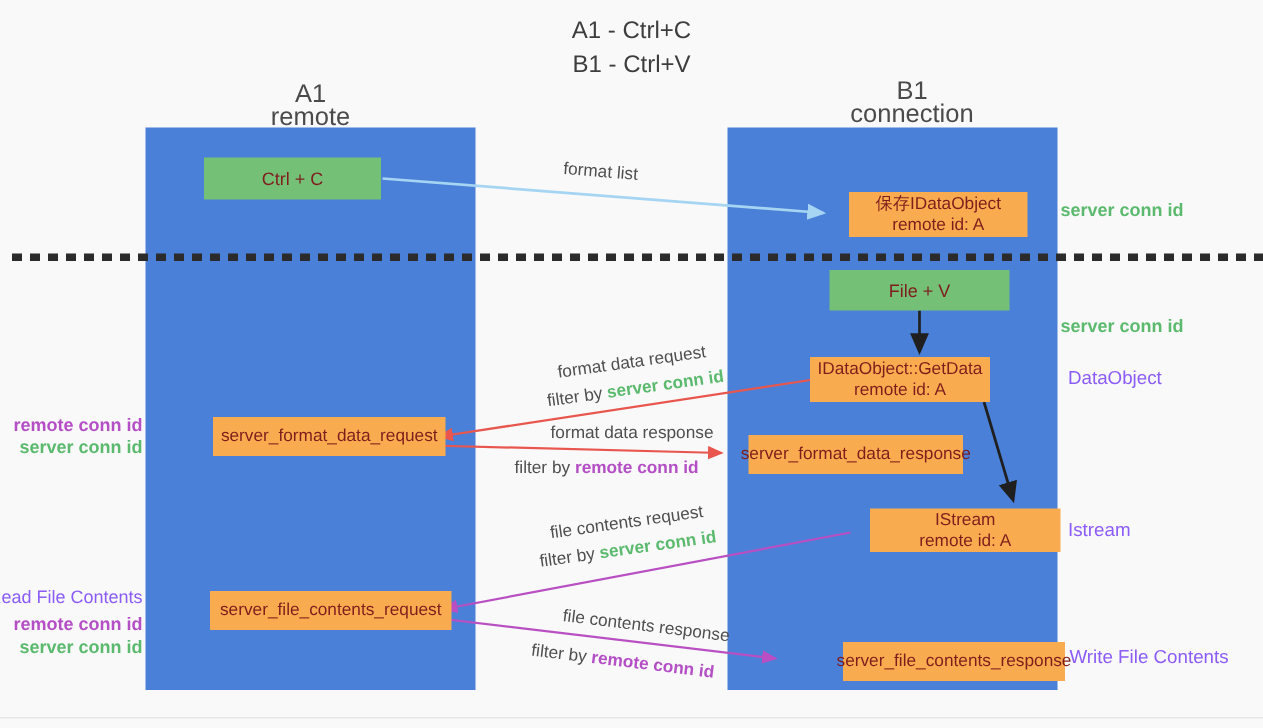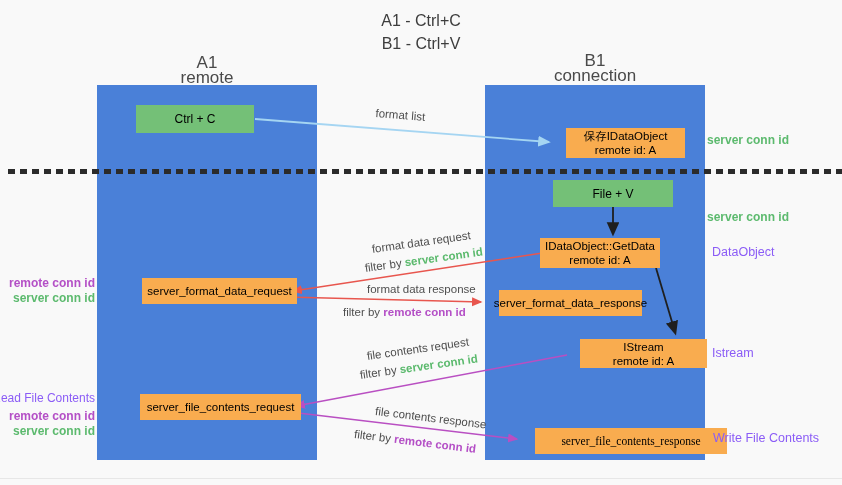--- a/index.html
+++ b/index.html
@@ -6,21 +6,21 @@
   body{font-family:"Liberation Sans","DejaVu Sans",sans-serif;background:#f9f9f9;}
   #canvas{position:relative;width:842px;height:485px;background:#f9f9f9;overflow:hidden;}
 
   .title{position:absolute;top:9px;left:0;width:100%;text-align:center;
          font-size:16px;line-height:23px;color:#3d3d3d;}
 
   .col-header{position:absolute;text-align:center;font-size:17px;line-height:14.5px;color:#4a4a4a;}
   .lifeline{position:absolute;background:#4a80d8;}
 
   .node{position:absolute;display:flex;flex-direction:column;align-items:center;justify-content:center;
-        color:#000000;text-align:center;white-space:nowrap;}
+        color:#7f1d1d;text-align:center;white-space:nowrap;}
   .green-node{background:#74c077;font-size:12px;}
   .orange-node{background:#f9ac4f;font-size:11.5px;line-height:14px;margin-left:12px;}
 
   .lbl{position:absolute;font-size:11.5px;color:#4f4f4f;white-space:nowrap;transform-origin:left top;}
   .rot-up{transform:rotate(-8deg);}
   .rot-dn{transform:rotate(7deg);}
   .rot-sl{transform:rotate(4.5deg);}
   .green-t{color:#5cba6e;font-weight:bold;}
   .purple-t{color:#b44fc6;font-weight:bold;}
   .side{position:absolute;font-size:12px;white-space:nowrap;}
@@ -40,21 +40,21 @@
 
   <div class="title">
     <div>A1 - Ctrl+C</div>
     <div>B1 - Ctrl+V</div>
   </div>
 
   <div class="col-header" style="left:97px;top:56px;width:220px;">
     <div>A1</div>
     <div>remote</div>
   </div>
-  <div class="col-header" style="left:485px;top:54px;width:220px;">
+  <div class="col-header" style="left:498px;top:54px;width:220px;">
     <div>B1</div>
     <div>connection</div>
   </div>
 
   <div class="lifeline" style="left:97px;top:85px;width:220px;height:375px;"></div>
   <div class="lifeline" style="left:485px;top:85px;width:220px;height:375px;"></div>
 
   <div class="dotted-line"></div>
   <div class="bottom-edge"></div>
 
@@ -110,21 +110,21 @@
 
   <div class="node orange-node" style="left:568px;top:339px;width:127px;height:29px;">
     <span>IStream</span>
     <span>remote id: A</span>
   </div>
 
   <div class="node orange-node" style="left:128px;top:394px;width:161px;height:26px;text-align:right;">
     <span>server_file_contents_request</span>
   </div>
 
-  <div class="node orange-node" style="left:523px;top:428px;width:192px;height:26px;font-family:Liberation Serif, serif;">
+  <div class="node orange-node" style="left:550px;top:428px;width:148px;height:26px;">
     <span>server_file_contents_response</span>
   </div>
 
   <div class="lbl rot-sl" style="left:376px;top:107px;">format list</div>
 
   <div class="lbl rot-up" style="left:371px;top:243px;">format data request</div>
   <div class="lbl rot-up" style="left:364px;top:262px;">
     <span>filter by</span>
     <span class="green-t">server conn id</span>
   </div>

